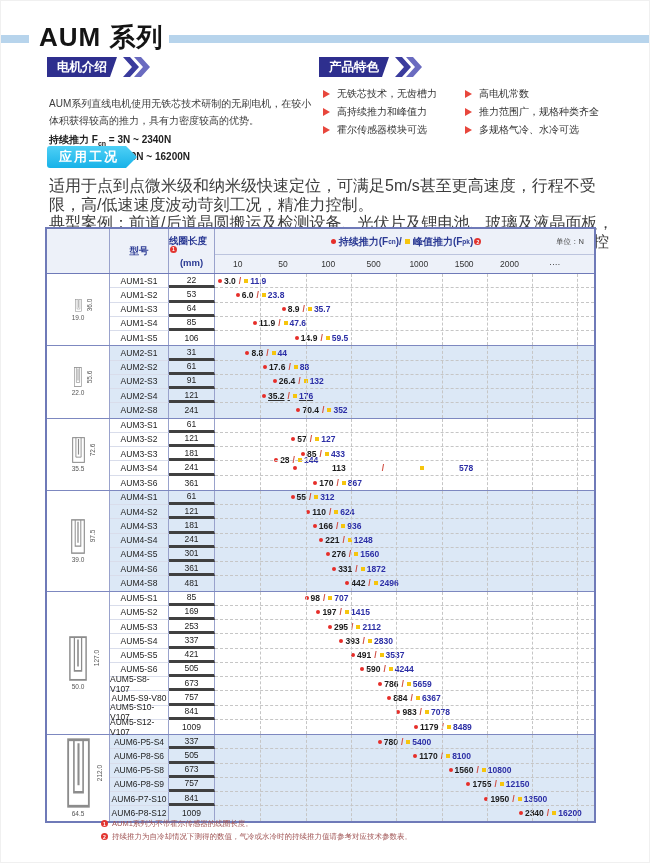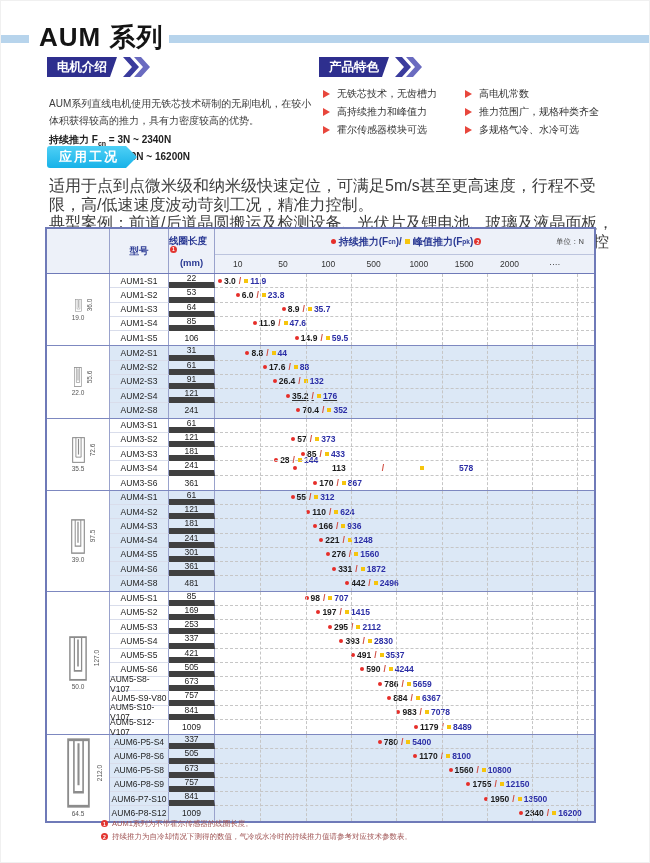--- a/index.html
+++ b/index.html
@@ -69,21 +69,21 @@
   .tgroup.shaded .model-cell,.tgroup.shaded .coil-cell,.tgroup.shaded .chart-cell{background:#dce8f6;}
   .icon-cell{grid-column:1;border-right:1px solid #99a2cc;background:#fff;display:flex;flex-direction:column;
              align-items:center;justify-content:center;position:relative;}
   .micon{position:relative;display:inline-block;}
   .micon svg{display:block;}
   .dim-h{position:absolute;left:100%;top:50%;transform:translateY(-50%) rotate(-90deg);
          font-size:6.5px;color:#555;white-space:nowrap;margin-left:1px;}
   .dim-w{font-size:6.5px;color:#555;margin-top:2px;}
   .model-cell{border-right:1px solid #99a2cc;border-bottom:1px solid #d9ddeb;display:flex;align-items:center;
               justify-content:center;font-size:8.5px;color:#222;}
-  .coil-cell{border-right:1px solid #99a2cc;border-bottom:6px solid #404040;display:flex;align-items:center;
+  .coil-cell{border-right:1px solid #99a2cc;border-bottom:3px solid #404040;display:flex;align-items:center;
              justify-content:center;font-size:8.5px;color:#222;}
   .chart-cell{position:relative;border-bottom:1px dashed #c6c6c6;}
   .tgroup .lastrow{border-bottom:none;}
   .vlines{position:absolute;top:0;bottom:0;left:168px;right:0;pointer-events:none;}
   .vline{position:absolute;top:0;bottom:0;border-left:1px dashed #c6c6c6;}
   .marker{position:absolute;top:50%;transform:translateY(-50%);display:inline-flex;align-items:center;
           white-space:nowrap;font-size:8.5px;font-weight:bold;}
   .marker .d{width:4px;height:4px;border-radius:50%;background:#e62e29;margin-right:2px;flex:0 0 auto;}
   .marker .s{width:4px;height:4px;background:#f6c50d;margin:0 2px 0 3px;flex:0 0 auto;}
   .marker .fcn{color:#1c1c1c;}
@@ -319,21 +319,21 @@
               <span class="d"></span>
               <span class="fcn">26.4</span>
               <span class="sl">/</span>
               <span class="s"></span>
               <span class="fpk">132</span>
             </span>
           </div>
           <div class="model-cell">AUM2-S4</div>
           <div class="coil-cell">121</div>
           <div class="chart-cell">
-            <span class="marker" style="left: 71px; text-decoration: underline;">
+            <span class="marker" style="left: 47px; text-decoration: underline;">
               <span class="d"></span>
               <span class="fcn">35.2</span>
               <span class="sl">/</span>
               <span class="s"></span>
               <span class="fpk">176</span>
             </span>
           </div>
           <div class="model-cell lastrow">AUM2-S8</div>
           <div class="coil-cell lastrow">241</div>
           <div class="chart-cell lastrow">
@@ -380,21 +380,21 @@
             </span>
           </div>
           <div class="model-cell">AUM3-S2</div>
           <div class="coil-cell">121</div>
           <div class="chart-cell">
             <span class="marker" style="left: 76.3701px;">
               <span class="d"></span>
               <span class="fcn">57</span>
               <span class="sl">/</span>
               <span class="s"></span>
-              <span class="fpk">373</span>
+              <span class="fpk">127</span>
             </span>
           </div>
           <div class="model-cell">AUM3-S3</div>
           <div class="coil-cell">181</div>
           <div class="chart-cell">
             <span class="marker" style="left: 86.0594px;">
               <span class="d"></span>
               <span class="fcn">85</span>
               <span class="sl">/</span>
               <span class="s"></span>

